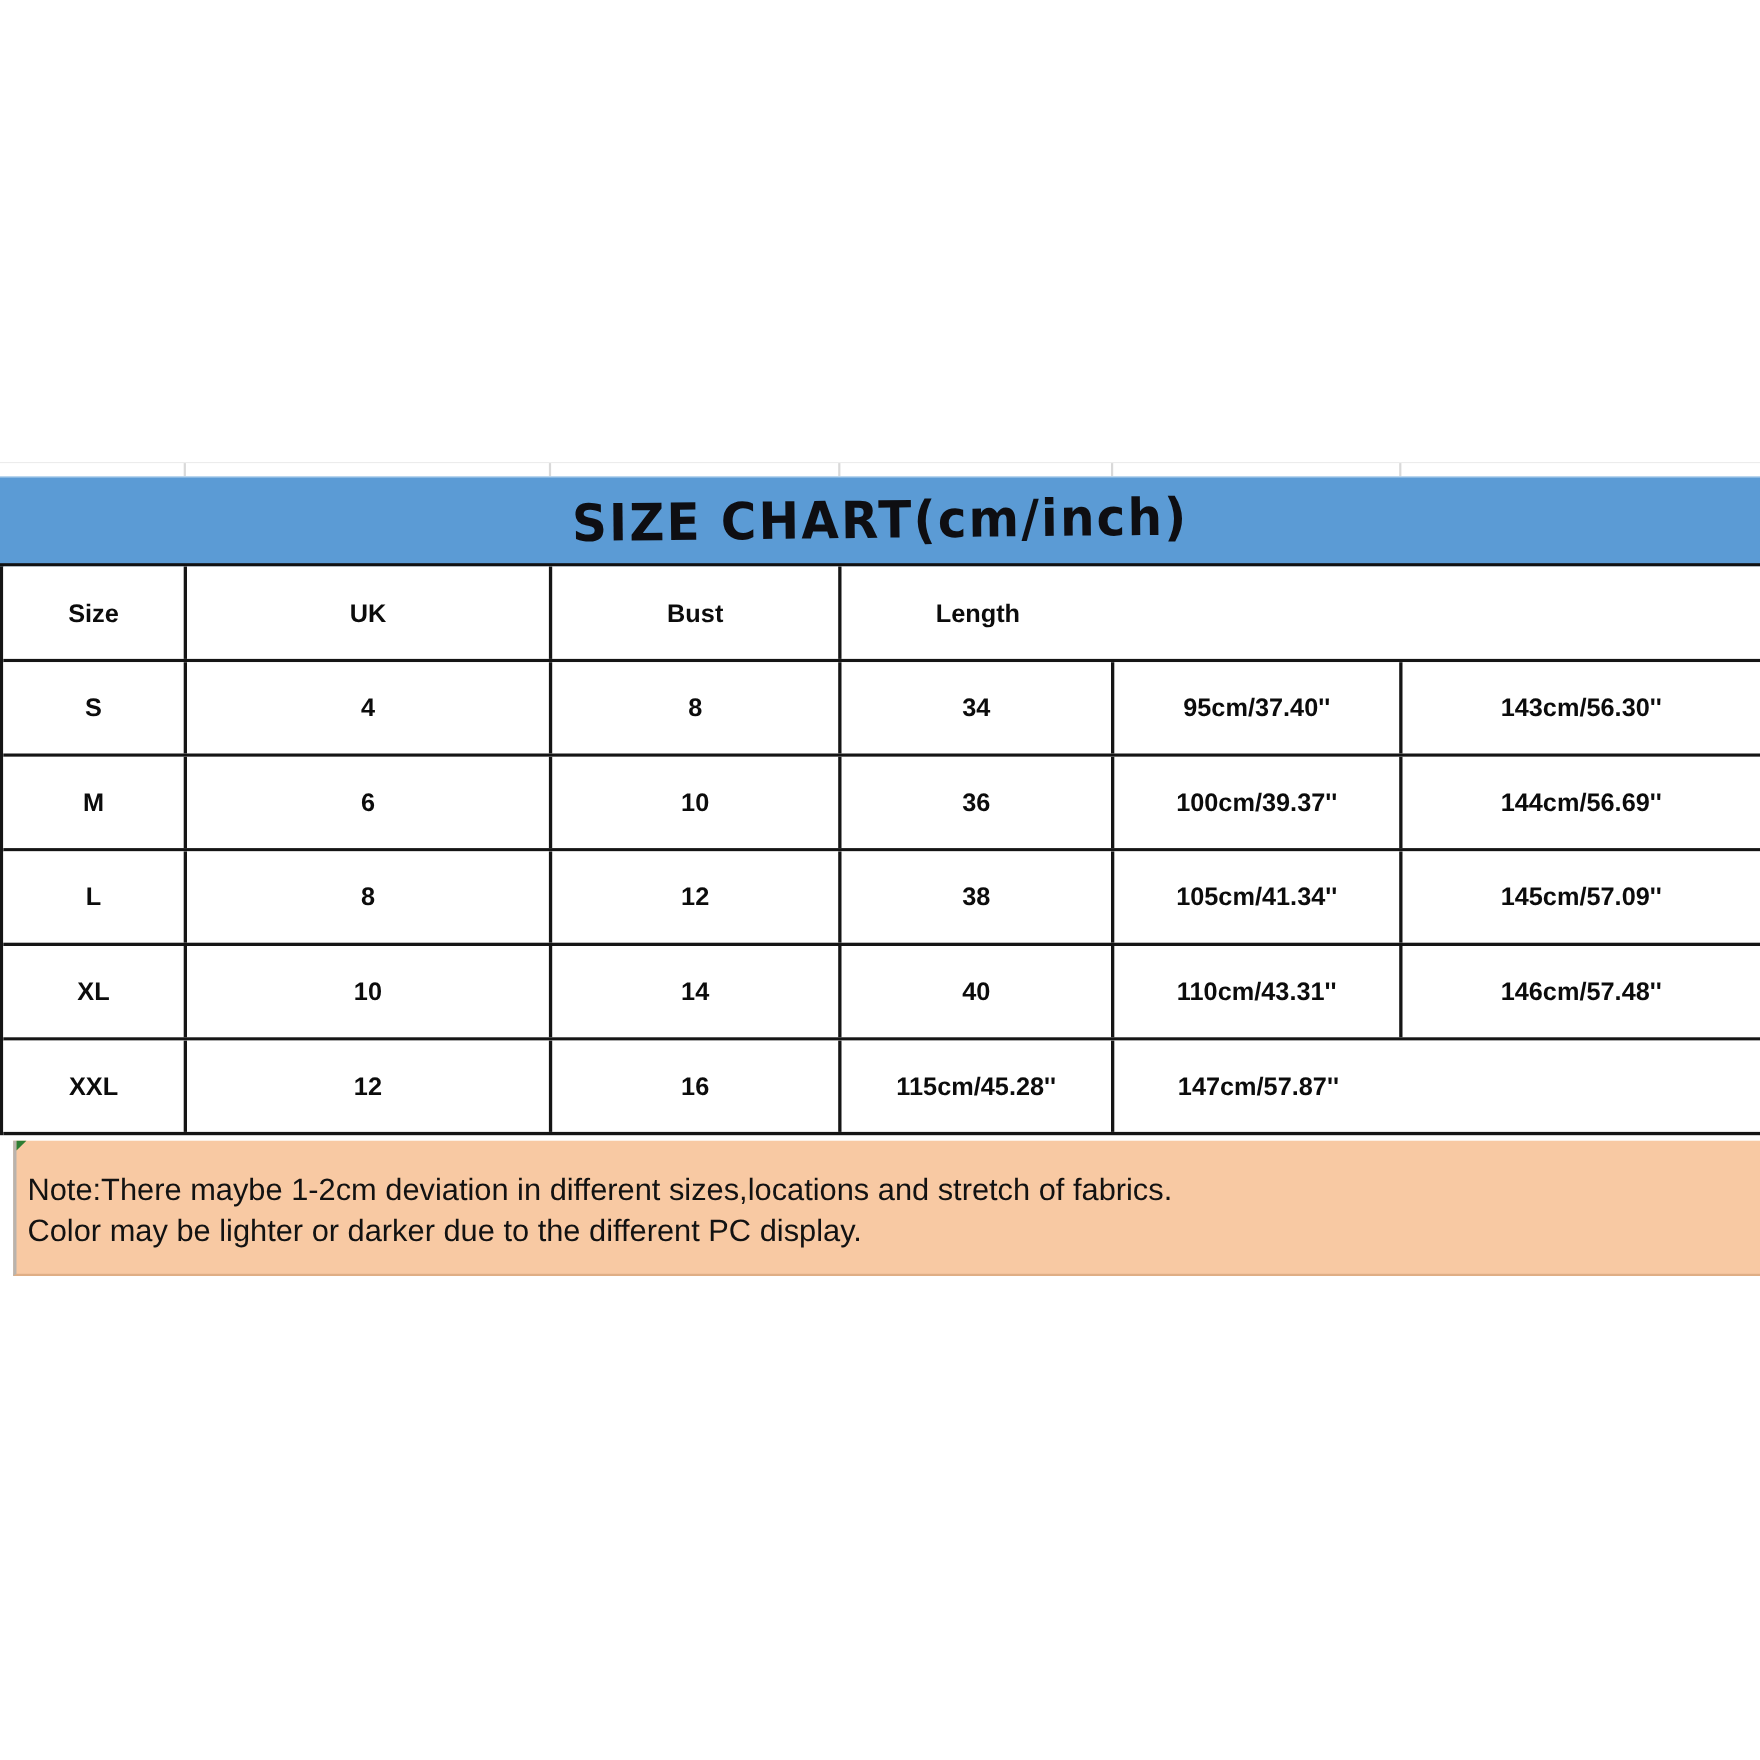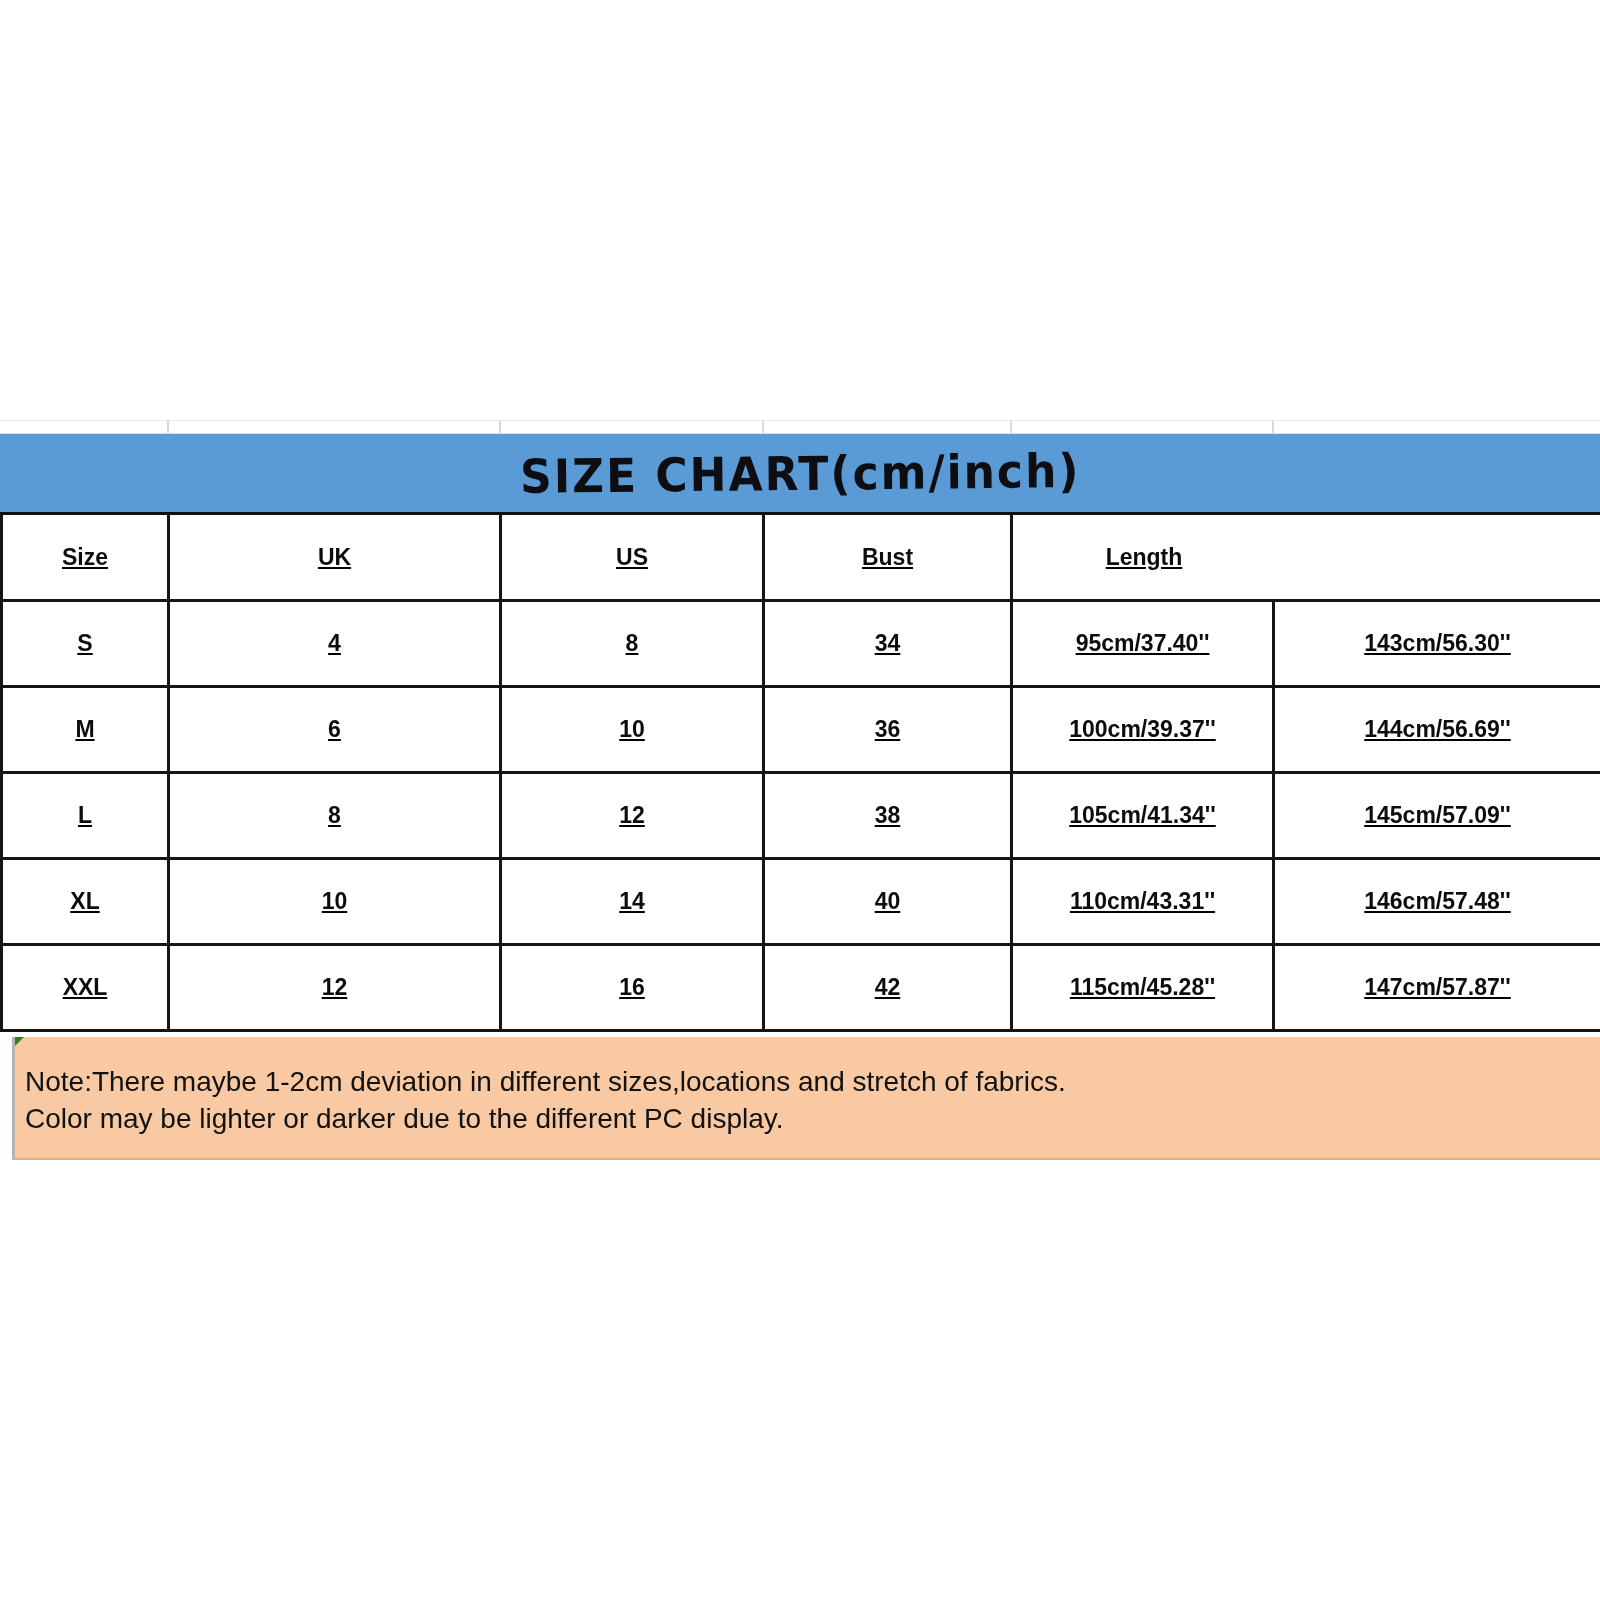--- a/index.html
+++ b/index.html
@@ -19,21 +19,21 @@
     background: #5b9bd5; border-top: 1px solid #cfe3f4; border-bottom: 3px solid #111111;
     display: flex; align-items: center; justify-content: center;
   }
   .banner .title {
     font-family: "DejaVu Sans", sans-serif;
     font-weight: bold; font-size: 44px; color: #0e0e12; letter-spacing: 2px;
     transform: rotate(-0.6deg) scaleY(1.06); white-space: nowrap;
   }
 
   
-  .size-table { position: absolute; left: 0; top: 515px; width: 1600px; border-left: 3px solid #151515; text-decoration: underline; }
+  .size-table { position: absolute; left: 0; top: 515px; width: 1600px; border-left: 3px solid #151515; }
   .trow {
     display: grid;
     grid-template-columns: 167px 332px 263px 248px 262px 1fr;
     border-bottom: 3px solid #151515;
     background: #ffffff;
   }
   .trow.header { height: 87px; }
   .trow.body-row { height: 86px; }
   .tcell {
     display: flex; align-items: center; justify-content: center;
@@ -72,21 +72,20 @@
   </div>
 
   <div class="banner">
     <div class="title">SIZE CHART(cm/inch)</div>
   </div>
 
   <div class="size-table">
     <div class="trow header">
       <div class="tcell">Size</div>
       <div class="tcell">UK</div>
-      <div class="tcell">US</div>
       <div class="tcell">Bust</div>
       <div class="tcell">Length</div>
     </div>
     <div id="table-body">
         <div class="trow body-row">
           <div class="tcell">S</div>
           <div class="tcell">4</div>
           <div class="tcell">8</div>
           <div class="tcell">34</div>
           <div class="tcell">95cm/37.40''</div>
@@ -113,21 +112,20 @@
           <div class="tcell">10</div>
           <div class="tcell">14</div>
           <div class="tcell">40</div>
           <div class="tcell">110cm/43.31''</div>
           <div class="tcell">146cm/57.48''</div>
         </div>
         <div class="trow body-row">
           <div class="tcell">XXL</div>
           <div class="tcell">12</div>
           <div class="tcell">16</div>
-          <div class="tcell">42</div>
           <div class="tcell">115cm/45.28''</div>
           <div class="tcell">147cm/57.87''</div>
         </div>
       </div>
   </div>
 
   <div class="note">
     <div class="corner-triangle"></div>
     <div class="note-line">Note:There maybe 1-2cm deviation in different sizes,locations and stretch of fabrics.</div>
     <div class="note-line">Color may be lighter or darker due to the different PC display.</div>

